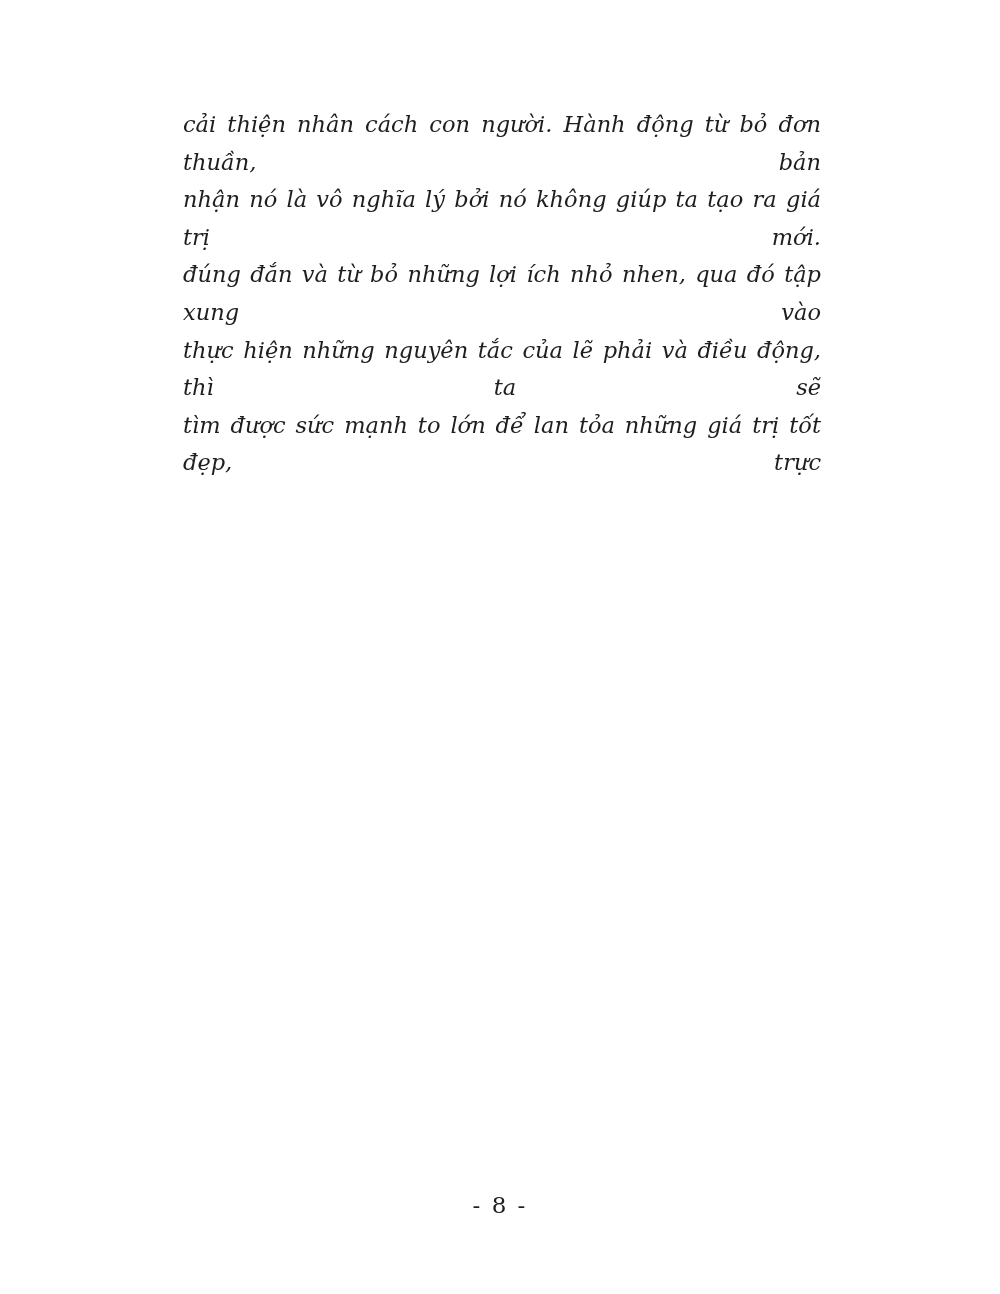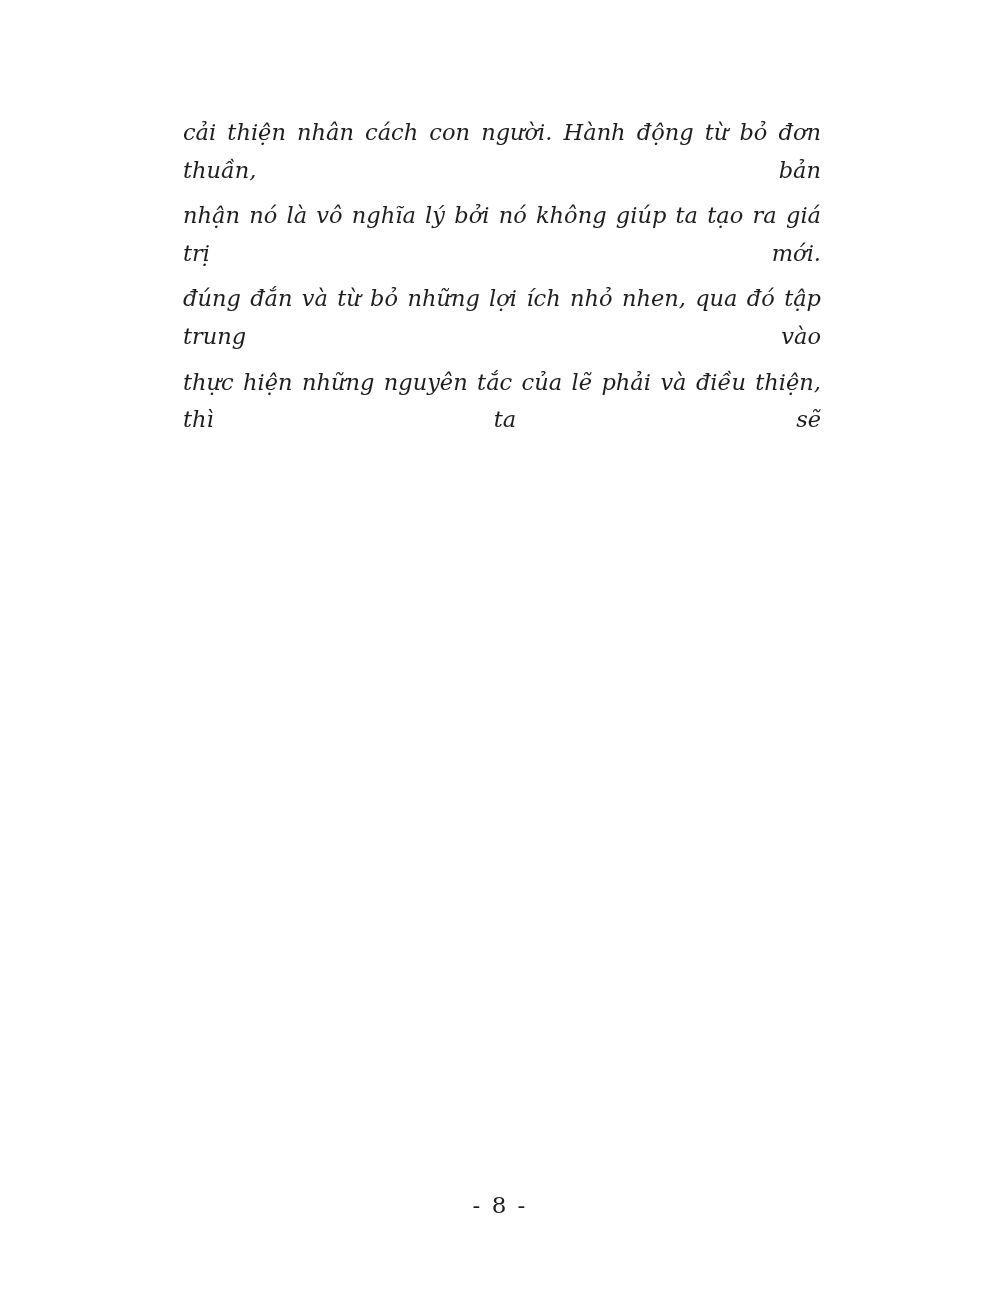--- a/index.html
+++ b/index.html
@@ -30,21 +30,20 @@
     color: #1e1e1e;
     font-style: italic;
     font-size: 22.5px;
     line-height: 37.6px;
   }
   .text-line {
     text-align: justify;
     text-align-last: justify;
     white-space: normal;
     word-spacing: 1px;
-    margin-top: 8px;
   }
   .text-line.last-line {
     text-align-last: left;
   }
   .page-footer {
     position: absolute;
     left: 0;
     top: 1192px;
     width: 1000px;
     text-align: center;
@@ -55,19 +54,20 @@
   }
 </style>
 </head>
 <body>
 
 <div class="page">
 
   <div class="body-paragraph">
       <div class="text-line">cải thiện nhân cách con người. Hành động từ bỏ đơn thuần, bản</div>
       <div class="text-line">nhận nó là vô nghĩa lý bởi nó không giúp ta tạo ra giá trị mới.</div>
-      <div class="text-line">đúng đắn và từ bỏ những lợi ích nhỏ nhen, qua đó tập trung vào</div>
-      <div class="text-line">thực hiện những nguyên tắc của lẽ phải và điều thiện, thì ta sẽ</div>
+      <div class="text-line">đúng đắn và từ bỏ những lợi ích nhỏ nhen, qua đó tập xung vào</div>
+      <div class="text-line">thực hiện những nguyên tắc của lẽ phải và điều động, thì ta sẽ</div>
+      <div class="text-line">tìm được sức mạnh to lớn để lan tỏa những giá trị tốt đẹp, trực</div>
     </div>
 
   <div class="page-footer">- 8 -</div>
 
 </div>
 
 </body></html>

